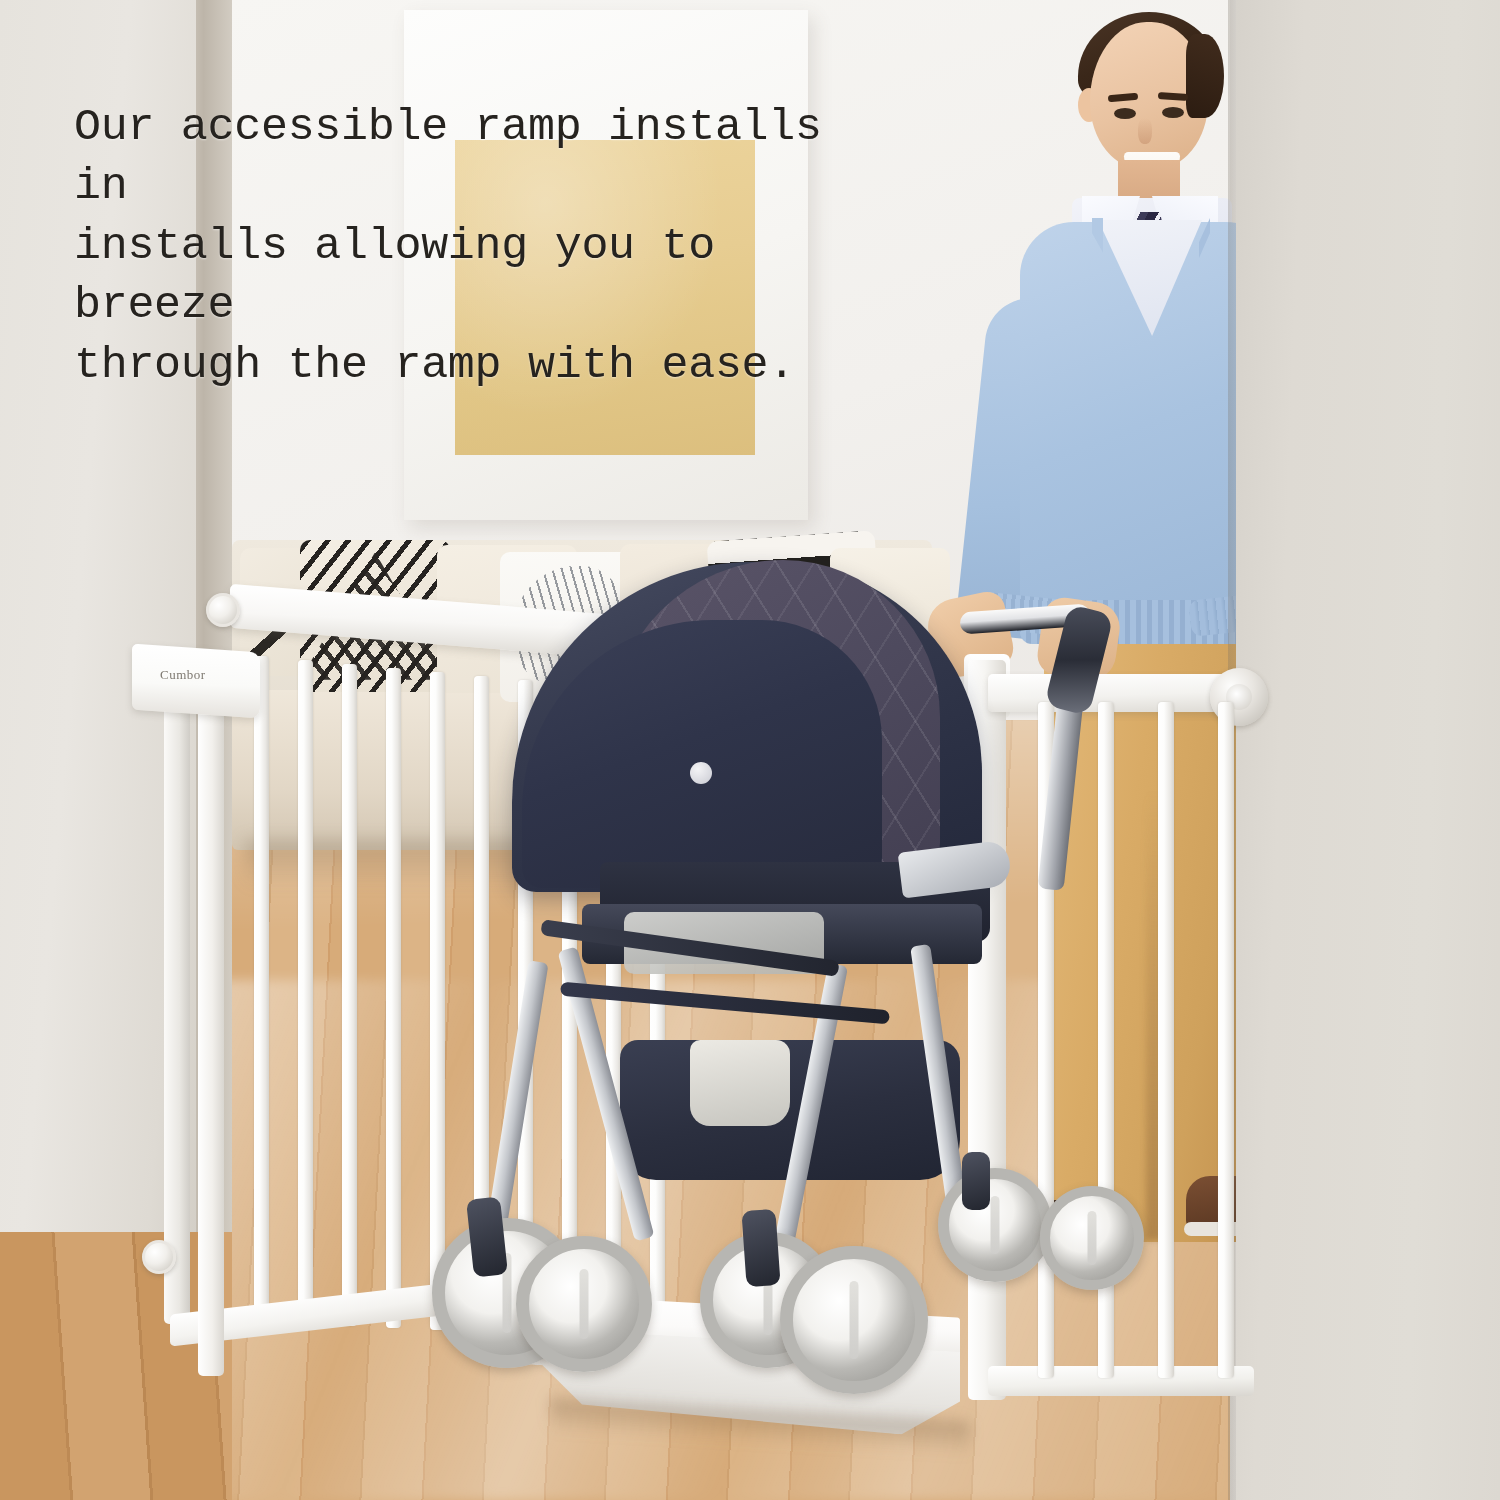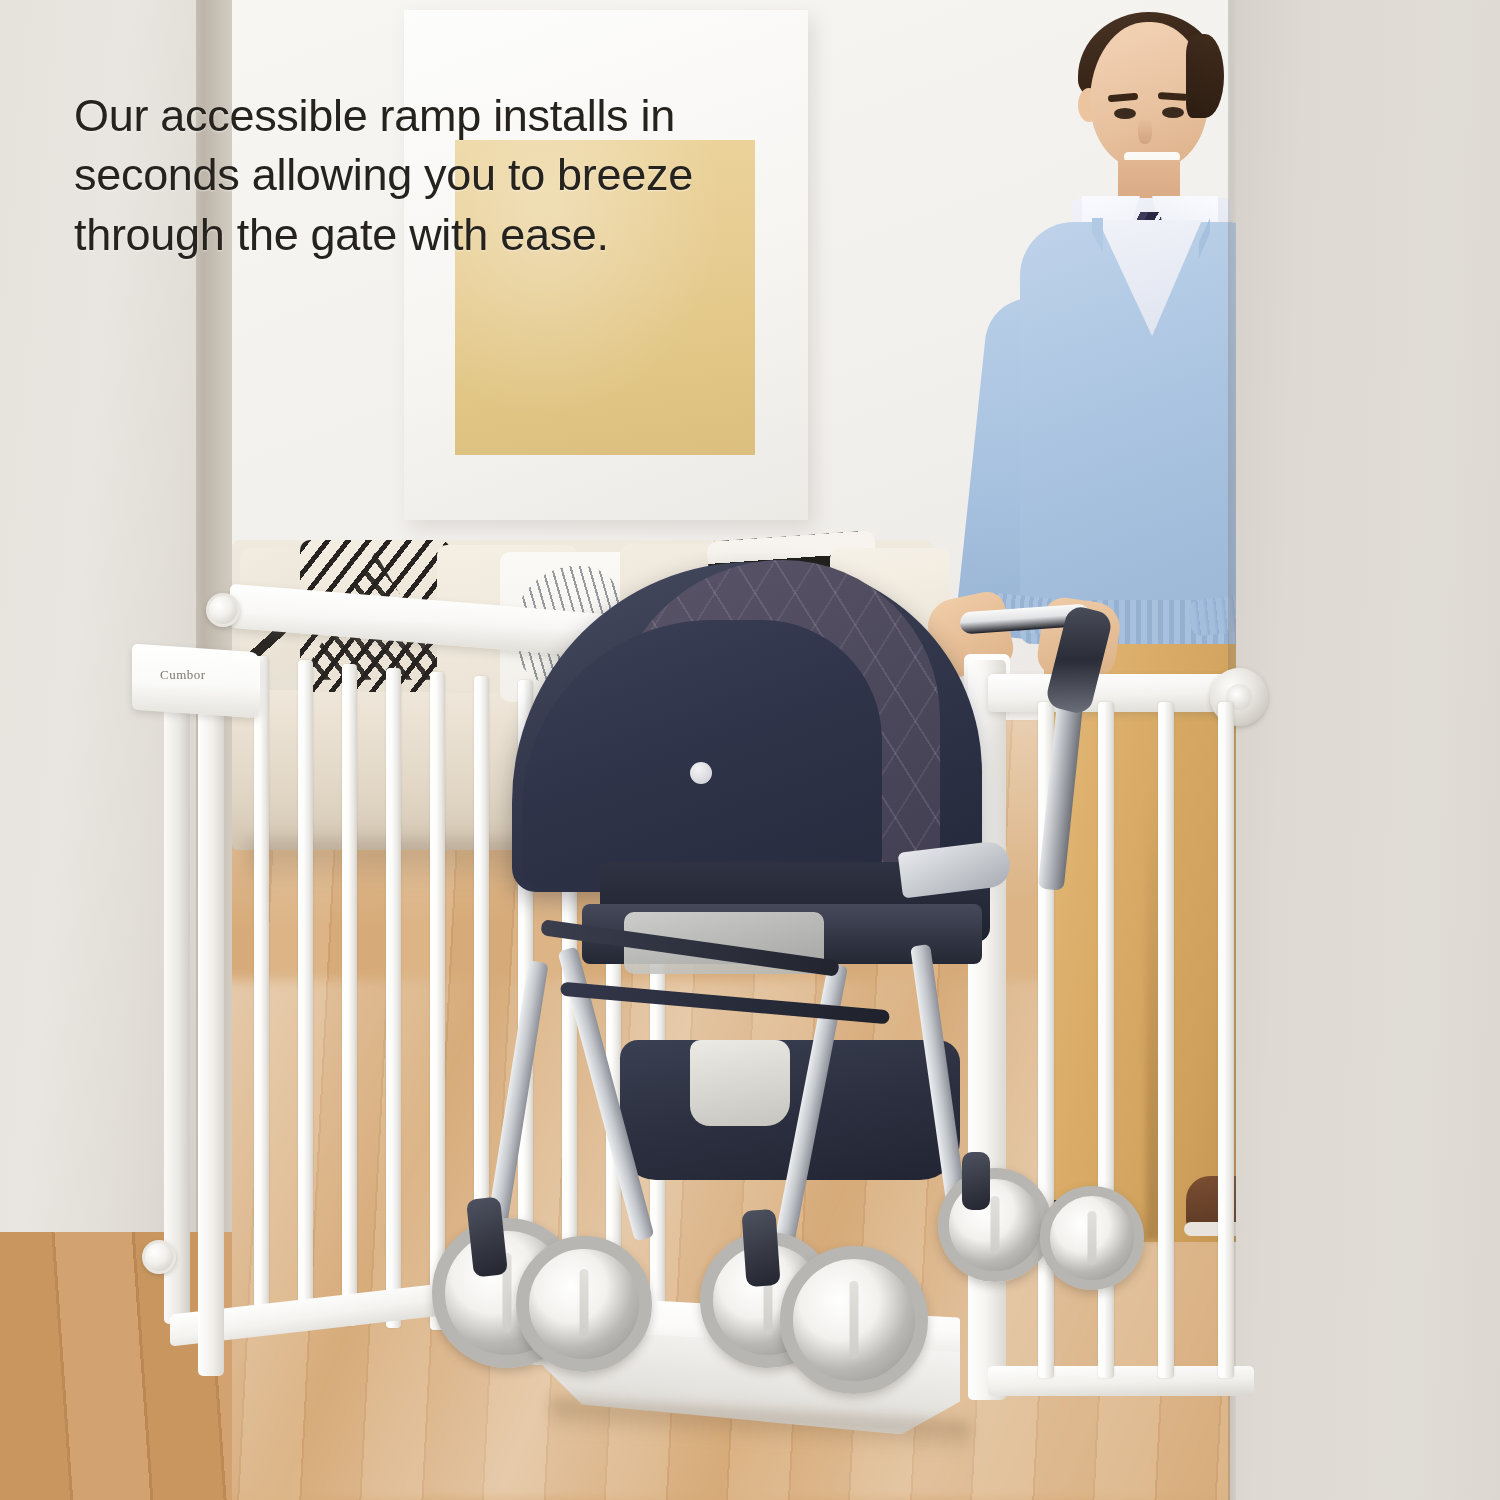--- a/index.html
+++ b/index.html
@@ -518,24 +518,25 @@
   .c3{ left:962px; top:1152px; width:28px; height:58px; }
 
   
   .copy{ position:absolute; left:74px; top:62px; width:820px; z-index:90; }
   .headline{
     font-size:80px; font-weight:bold; color:#0d524e;
     letter-spacing:-0.5px; line-height:1.02;
     text-shadow:0 1px 2px rgba(255,255,255,0.55);
   }
   .subcopy{
-    margin-top:24px;
+    margin-top:36px;
     font-size:45px; color:#26231f; line-height:1.32;
     letter-spacing:-0.3px;
     text-shadow:0 1px 2px rgba(255,255,255,0.5);
+    font-family:Liberation Mono, monospace;
   }
   .subcopy span{ display:block; }
 </style>
 </head>
 <body>
 
 <div id="scene">
 
   <div class="bg-roomwall"></div>
   <div class="bg-backwall"></div>
@@ -666,18 +667,18 @@
 
   <div class="wall-left-edge"></div>
   <div class="wall-left"></div>
   <div class="wall-left-floor"></div>
   <div class="wall-right-shadow"></div>
   <div class="wall-right"></div>
 
   <div class="copy">
     <div class="subcopy">
       <span>Our accessible ramp installs in</span>
-      <span>seconds allowing you to breeze</span>
-      <span>through the gate with ease.</span>
+      <span>installs allowing you to breeze</span>
+      <span>through the ramp with ease.</span>
     </div>
   </div>
 
 </div>
 
 </body></html>

